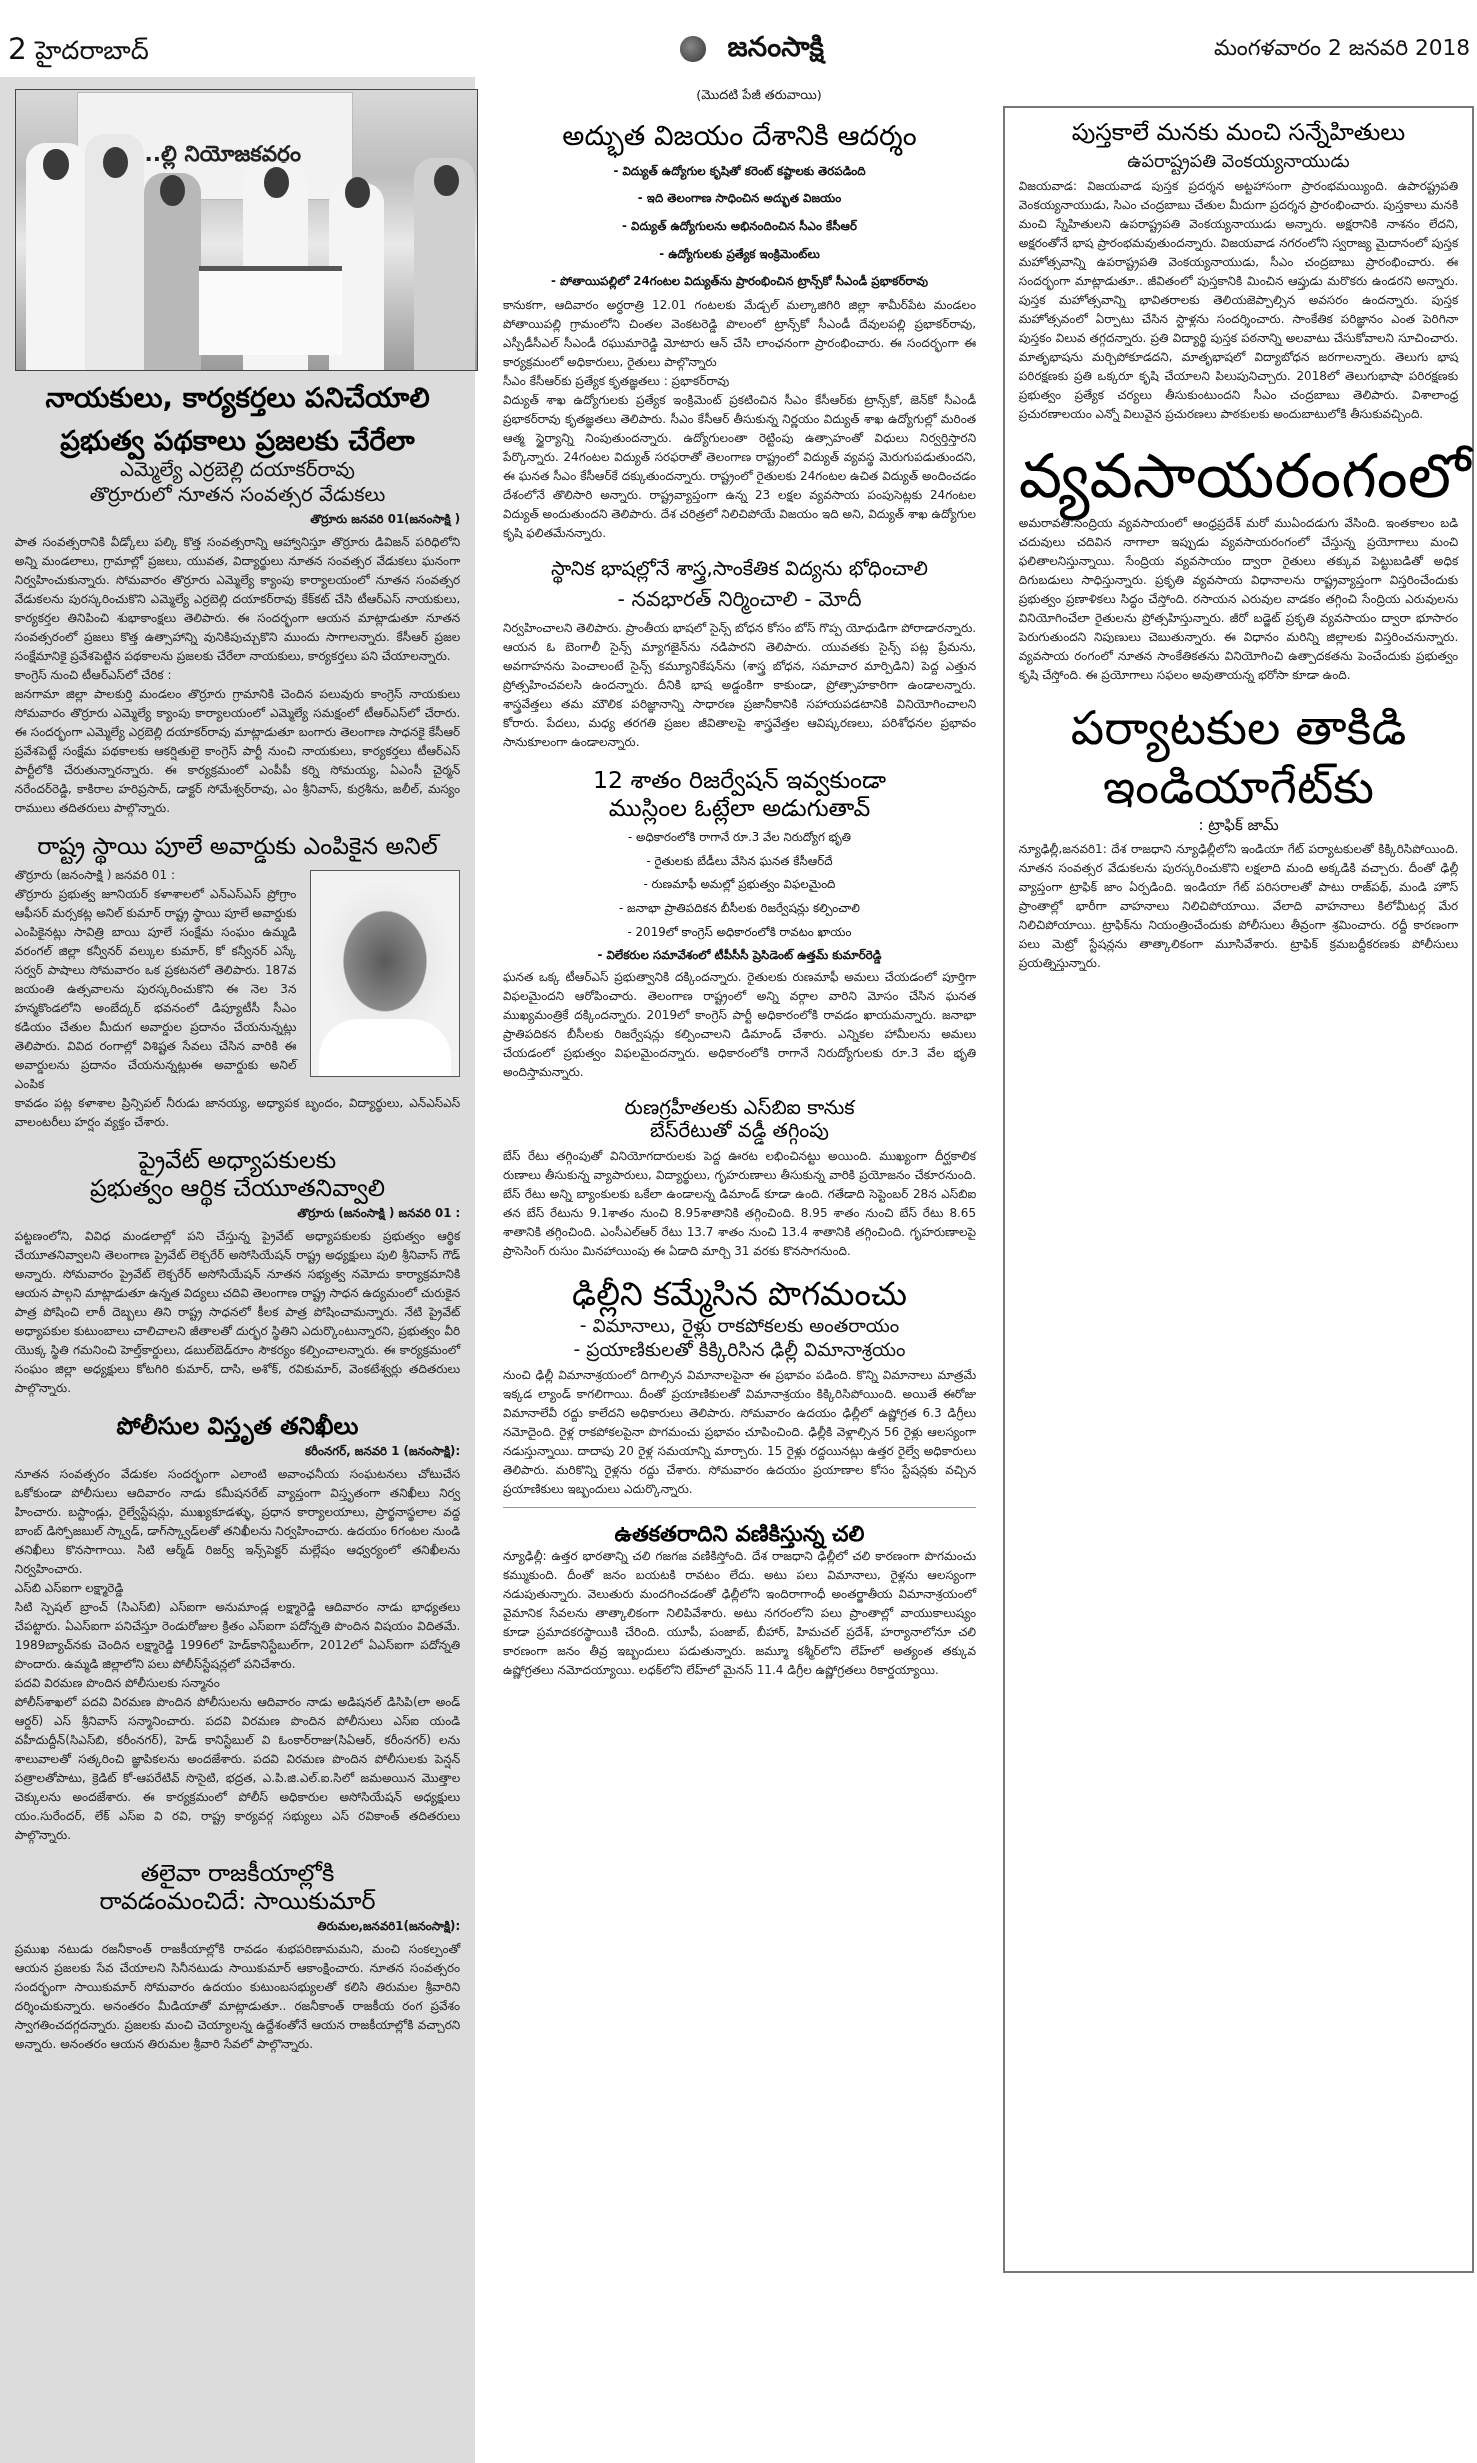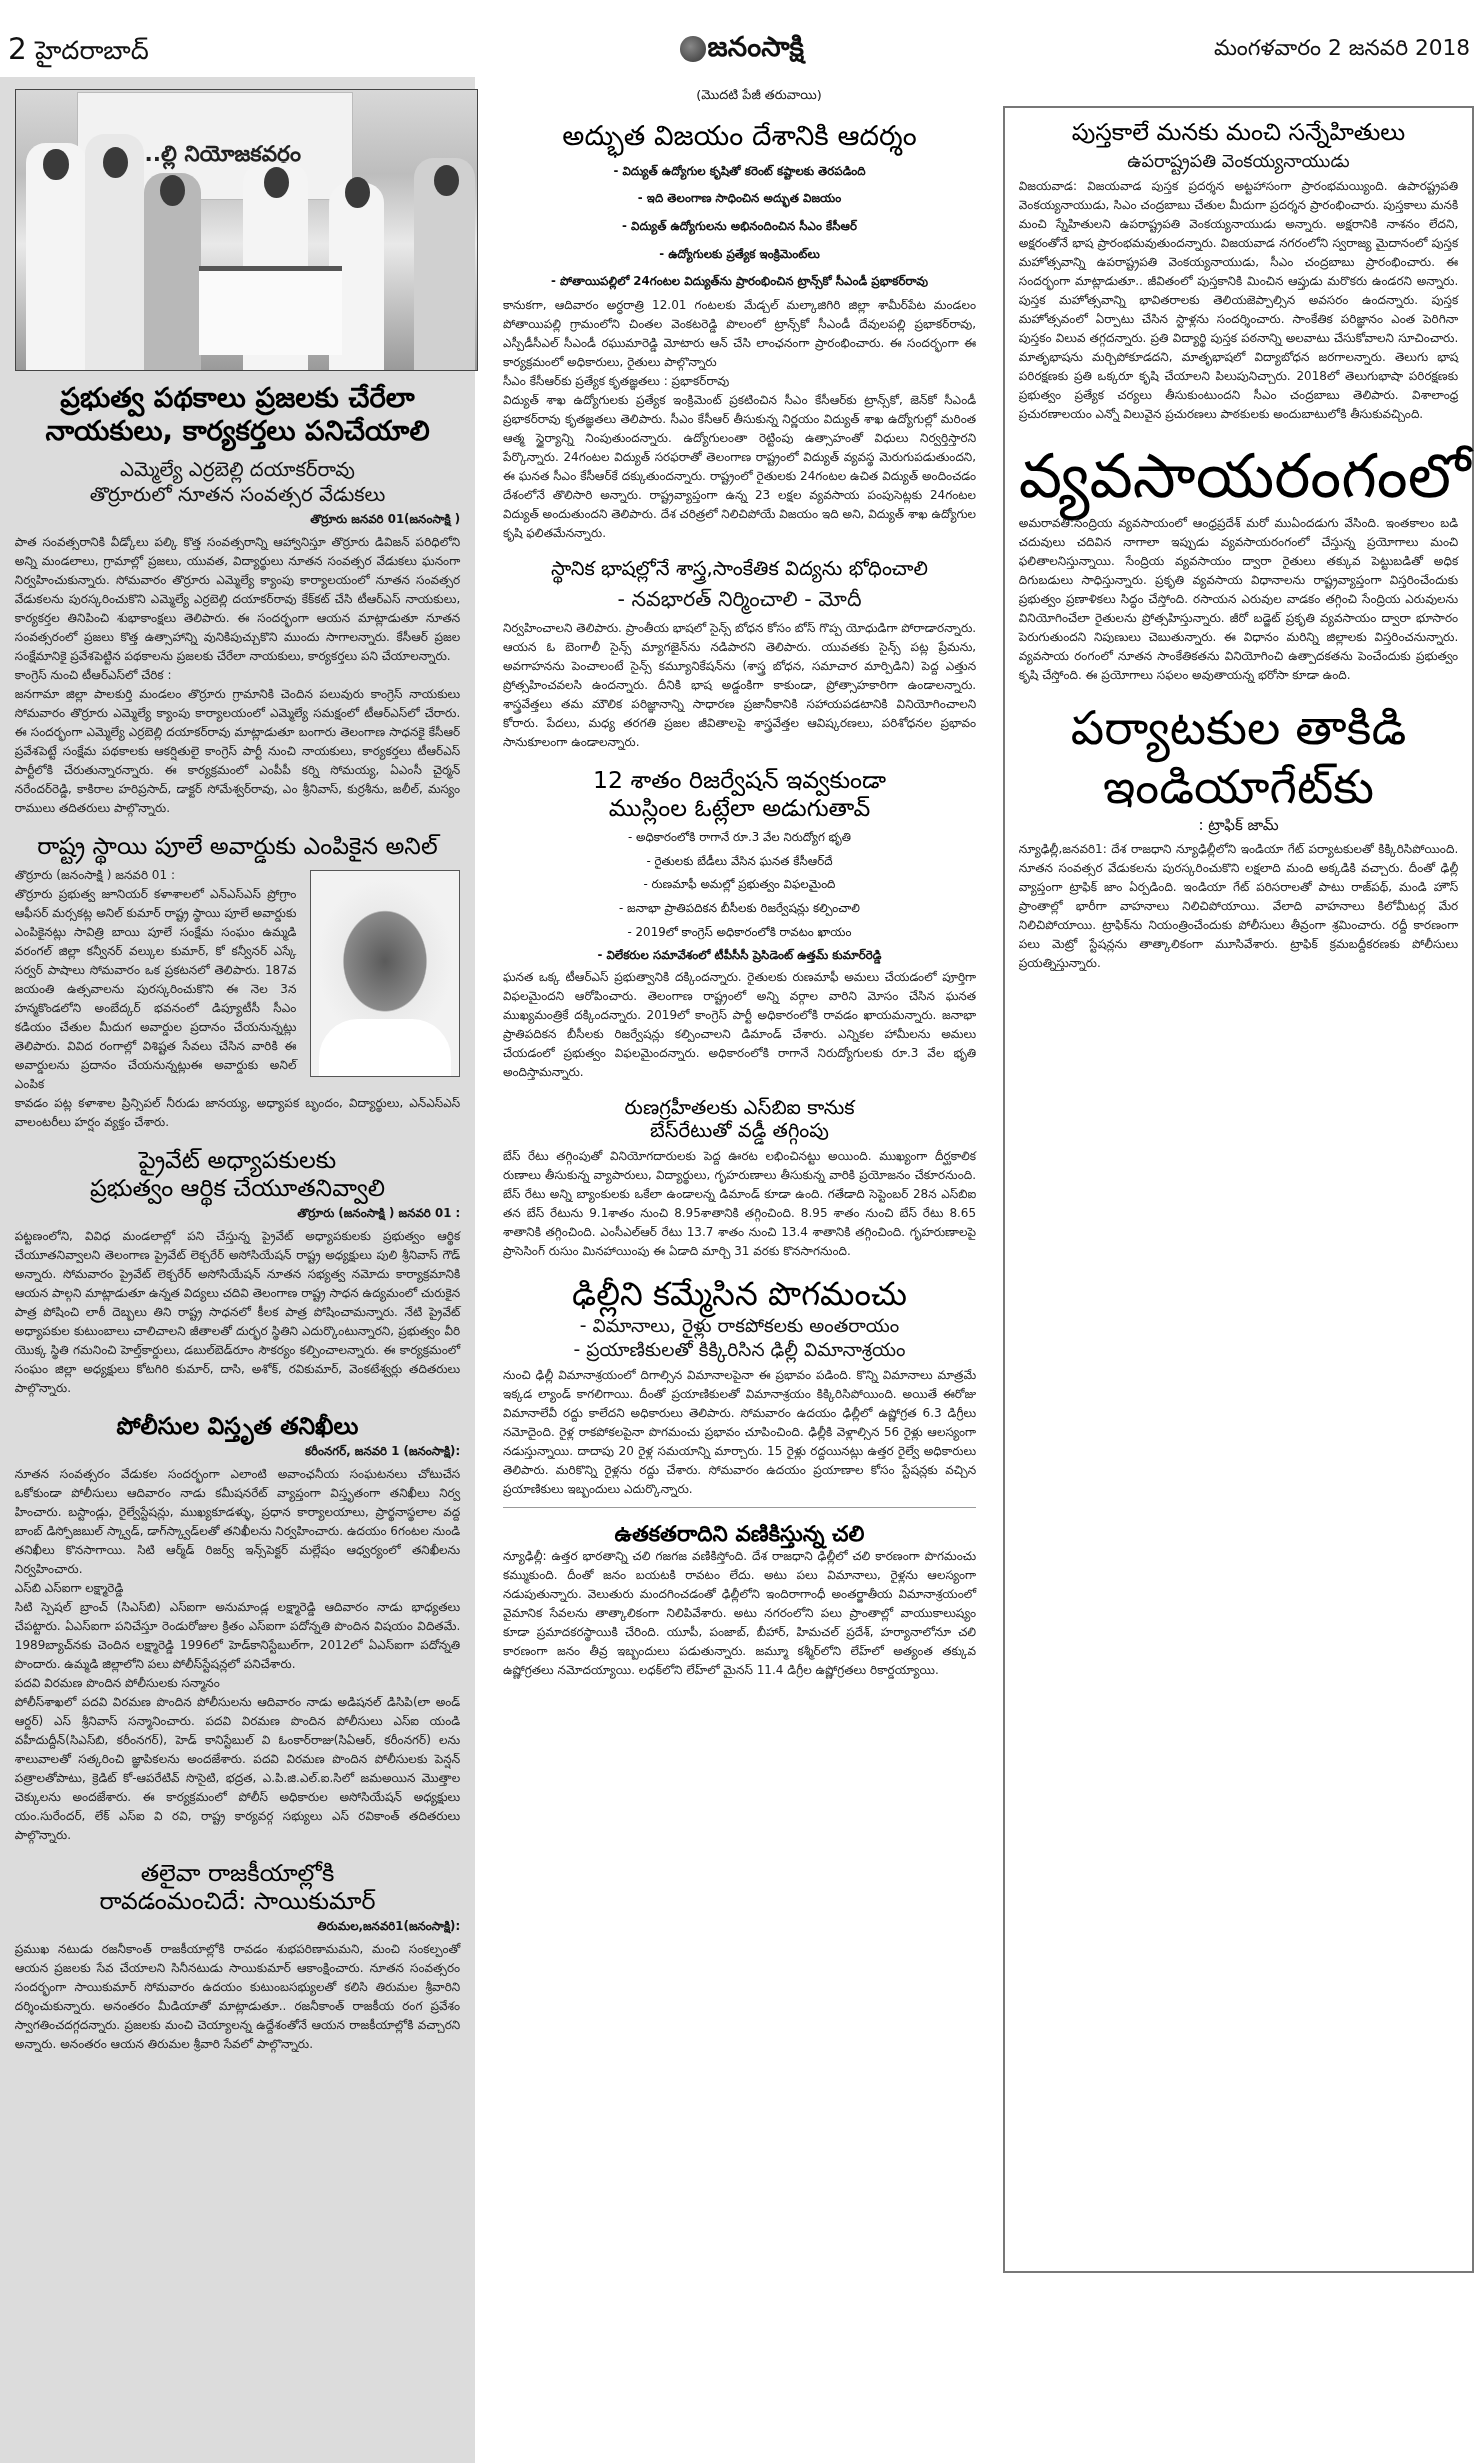--- a/index.html
+++ b/index.html
@@ -3,21 +3,21 @@
 <meta charset="utf-8">
 <style>
   * { box-sizing: border-box; margin: 0; padding: 0; }
   body {
     width: 1478px; height: 2464px; background: #ffffff; color: #111;
     font-family: "DejaVu Sans", sans-serif; overflow: hidden; position: relative;
   }
   .masthead { position: absolute; left: 0; top: 0; width: 1478px; height: 79px; }
   .page-no { position: absolute; left: 7.9px; top: 31.5px; font-size: 25.6px; }
   .page-no .num { font-size: 29.6px; }
-  .logo { position: absolute; left: 680px; top: 29.6px; font-size: 27.6px; font-weight: bold; display: flex; align-items: center; gap: 2px; }
+  .logo { position: absolute; left: 680px; top: 29.6px; font-size: 27.6px; font-weight: bold; display: flex; align-items: center; gap: 22px; }
   .logo .mark { width: 25.6px; height: 25.6px; border-radius: 50%; background: radial-gradient(circle at 40% 40%, #888, #333); display: inline-block; }
   .date { position: absolute; right: 7.9px; top: 35px; font-size: 21.7px; }
   .continued { position: absolute; left: 680px; top: 87px; font-size: 12.8px; width: 158px; text-align: center; }
 
   .col { position: absolute; top: 77px; }
   .col-left { left: 0; width: 475px; height: 2387px; background: #dcdcdc; padding: 11.8px 14.8px 0 14.8px; }
   .col-mid { left: 493px; width: 493px; padding: 9.9px 9.9px 0 9.9px; top: 99px; }
   .col-right { left: 1003px; width: 471px; top: 106px; height: 2167px; border: 2px solid #777; padding: 9.9px 13.8px; }
 
   .photo { width: 463px; height: 282px; border: 1px solid #444; margin: 0 auto 9.9px; position: relative;
@@ -73,22 +73,22 @@
     <div class="person" style="left:227px;width:65px;height:207px;"></div>
     <div class="head" style="left:248px;top:77px;"></div>
     <div class="person" style="left:313px;width:55px;height:187px;"></div>
     <div class="head" style="left:329px;top:87px;"></div>
     <div class="person" style="left:398px;width:61px;height:212px;background:#d0d0d0;"></div>
     <div class="head" style="left:418px;top:75px;"></div>
     <div class="table"></div>
   </div>
 
   <div>
+    <div class="headline h-md" style="margin-bottom:9.9px;">నాయకులు, కార్యకర్తలు పనిచేయాలి</div>
     <div class="headline h-md">ప్రభుత్వ పథకాలు ప్రజలకు చేరేలా</div>
-    <div class="headline h-md" style="margin-bottom:9.9px;">నాయకులు, కార్యకర్తలు పనిచేయాలి</div>
     <div class="sub" style="font-size:19.7px;">ఎమ్మెల్యే ఎర్రబెల్లి దయాకర్‌రావు</div>
     <div class="sub" style="font-size:19.7px;">తొర్రూరులో నూతన సంవత్సర వేడుకలు</div>
     <div class="dateline">తొర్రూరు జనవరి 01(జనంసాక్షి )</div>
     <p class="body">పాత సంవత్సరానికి వీడ్కోలు పల్కి కొత్త సంవత్సరాన్ని ఆహ్వానిస్తూ తొర్రూరు డివిజన్ పరిధిలోని అన్ని మండలాలు, గ్రామాల్లో ప్రజలు, యువత, విద్యార్థులు నూతన సంవత్సర వేడుకలు ఘనంగా నిర్వహించుకున్నారు. సోమవారం తొర్రూరు ఎమ్మెల్యే క్యాంపు కార్యాలయంలో నూతన సంవత్సర వేడుకలను పురస్కరించుకొని ఎమ్మెల్యే ఎర్రబెల్లి దయాకర్‌రావు కేక్‌కట్ చేసి టీఆర్‌ఎస్ నాయకులు, కార్యకర్తల తినిపించి శుభాకాంక్షలు తెలిపారు. ఈ సందర్భంగా ఆయన మాట్లాడుతూ నూతన సంవత్సరంలో ప్రజలు కొత్త ఉత్సాహాన్ని వునికిపుచ్చుకొని ముందు సాగాలన్నారు. కేసీఆర్ ప్రజల సంక్షేమానికై ప్రవేశపెట్టిన పథకాలను ప్రజలకు చేరేలా నాయకులు, కార్యకర్తలు పని చేయాలన్నారు.</p>
     <p class="body b">కాంగ్రెస్ నుంచి టీఆర్‌ఎస్‌లో చేరిక :</p>
     <p class="body">జనగామా జిల్లా పాలకుర్తి మండలం తొర్రూరు గ్రామానికి చెందిన పలువురు కాంగ్రెస్ నాయకులు సోమవారం తొర్రూరు ఎమ్మెల్యే క్యాంపు కార్యాలయంలో ఎమ్మెల్యే సమక్షంలో టీఆర్‌ఎస్‌లో చేరారు. ఈ సందర్భంగా ఎమ్మెల్యే ఎర్రబెల్లి దయాకర్‌రావు మాట్లాడుతూ బంగారు తెలంగాణ సాధనకై కేసీఆర్ ప్రవేశపెట్టే సంక్షేమ పథకాలకు ఆకర్షితులై కాంగ్రెస్ పార్టీ నుంచి నాయకులు, కార్యకర్తలు టీఆర్‌ఎస్ పార్టీలోకి చేరుతున్నారన్నారు. ఈ కార్యక్రమంలో ఎంపీపీ కర్ని సోమయ్య, ఏఎంసీ చైర్మన్ నరేందర్‌రెడ్డి, కాకిరాల హరిప్రసాద్, డాక్టర్ సోమేశ్వర్‌రావు, ఎం శ్రీనివాస్, కుర్రశీను, జలీల్, మస్యం రాములు తదితరులు పాల్గొన్నారు.</p>
   </div>
 
   <div class="sep"></div>
   <div>

